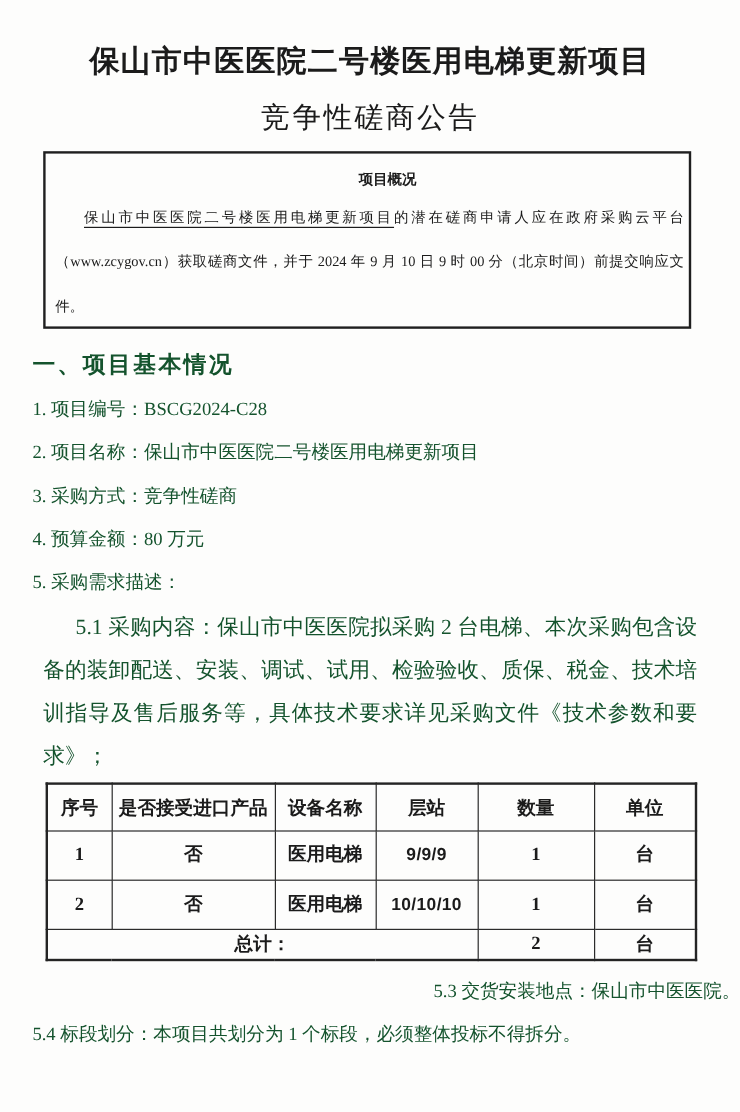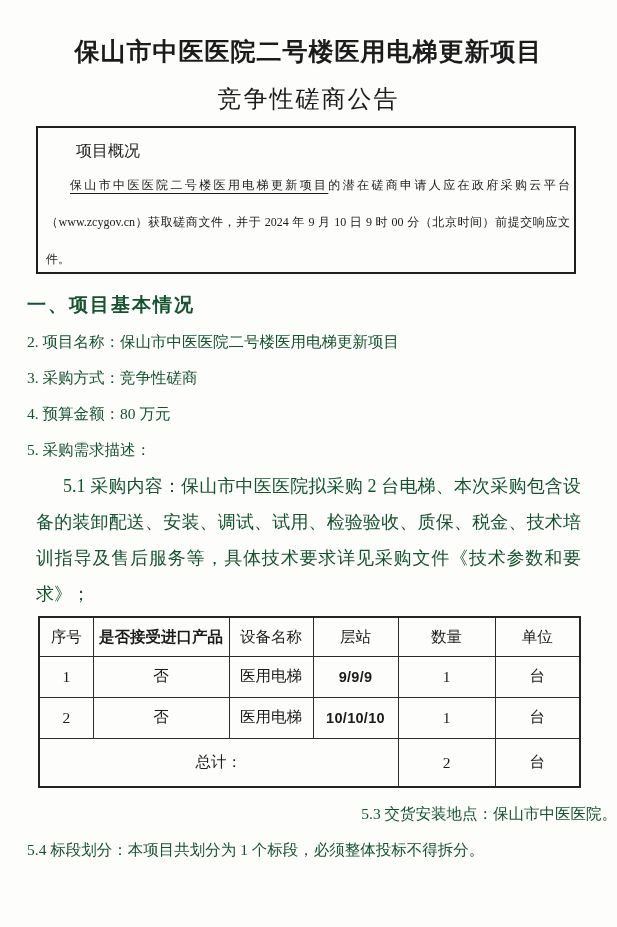--- a/index.html
+++ b/index.html
@@ -31,23 +31,24 @@
     line-height: 1.25;
   }
   .overview-box {
     margin: 12px 41px 0 36px;
     height: 148px;
     border: 2px solid #1f1f1f;
     padding: 13px 4px 0 8px;
     overflow: hidden;
   }
   .overview-heading {
-    font-size: 16px;
-    font-weight: normal;
+    font-size: 12px;
+    font-weight: bold;
     margin-left: 30px;
+    text-align: center;
   }
   .overview-para {
     margin-top: 5px;
     font-size: 12px;
     line-height: 37px;
     text-indent: 2em;
     text-align: justify;
   }
   .overview-para .u { text-decoration: underline; text-underline-offset: 4px; }
   .section-heading {
@@ -76,27 +77,27 @@
     margin: 4px 38px 0 38px;
     width: 541px;
     border-collapse: collapse;
     table-layout: fixed;
     font-size: 15.5px;
     text-align: center;
     border: 2px solid #242424;
   }
   .purchase-table th, .purchase-table td {
     border: 1.5px solid #2b2b2b;
-    font-weight: normal;
+    font-weight: bold;
     padding: 0 2px;
     overflow: hidden;
   }
   .purchase-table thead th { height: 39px; }
   .purchase-table tbody td { height: 41px; }
-  .purchase-table .total-row td { height: 49px; }
+  .purchase-table .total-row td { height: 26px; }
   .purchase-table .hb { font-weight: bold; }
   .purchase-table .sans {
     font-family: Liberation Sans, sans-serif;
     font-size: 14.5px;
     font-weight: 600;
     letter-spacing: 0.3px;
   }
   .after-table { margin-top: 8px; text-align: right; }
 </style>
 </head>
@@ -108,20 +109,21 @@
   <div class="title-line2">竞争性磋商公告</div>
 
   <div class="overview-box">
     <div class="overview-heading">项目概况</div>
     <p class="overview-para"><span class="u">保山市中医医院二号楼医用电梯更新项目</span><span>的潜在磋商申请人应在政府采购云平台（www.zcygov.cn）获取磋商文件，并于 2024 年 9 月 10 日 9 时 00 分（北京时间）前提交响应文件。</span></p>
   </div>
 
   <div class="section-heading">一、项目基本情况</div>
 
   <div class="items-block">
+    <p class="item">1. 项目编号：BSCG2024-C28</p>
     <p class="item">2. 项目名称：保山市中医医院二号楼医用电梯更新项目</p>
     <p class="item">3. 采购方式：竞争性磋商</p>
     <p class="item">4. 预算金额：80 万元</p>
     <p class="item">5. 采购需求描述：</p>
   </div>
 
   <p class="para-51">5.1 采购内容：保山市中医医院拟采购 2 台电梯、本次采购包含设备的装卸配送、安装、调试、试用、检验验收、质保、税金、技术培训指导及售后服务等，具体技术要求详见采购文件《技术参数和要求》；</p>
 
   <table class="purchase-table">
     <colgroup>

